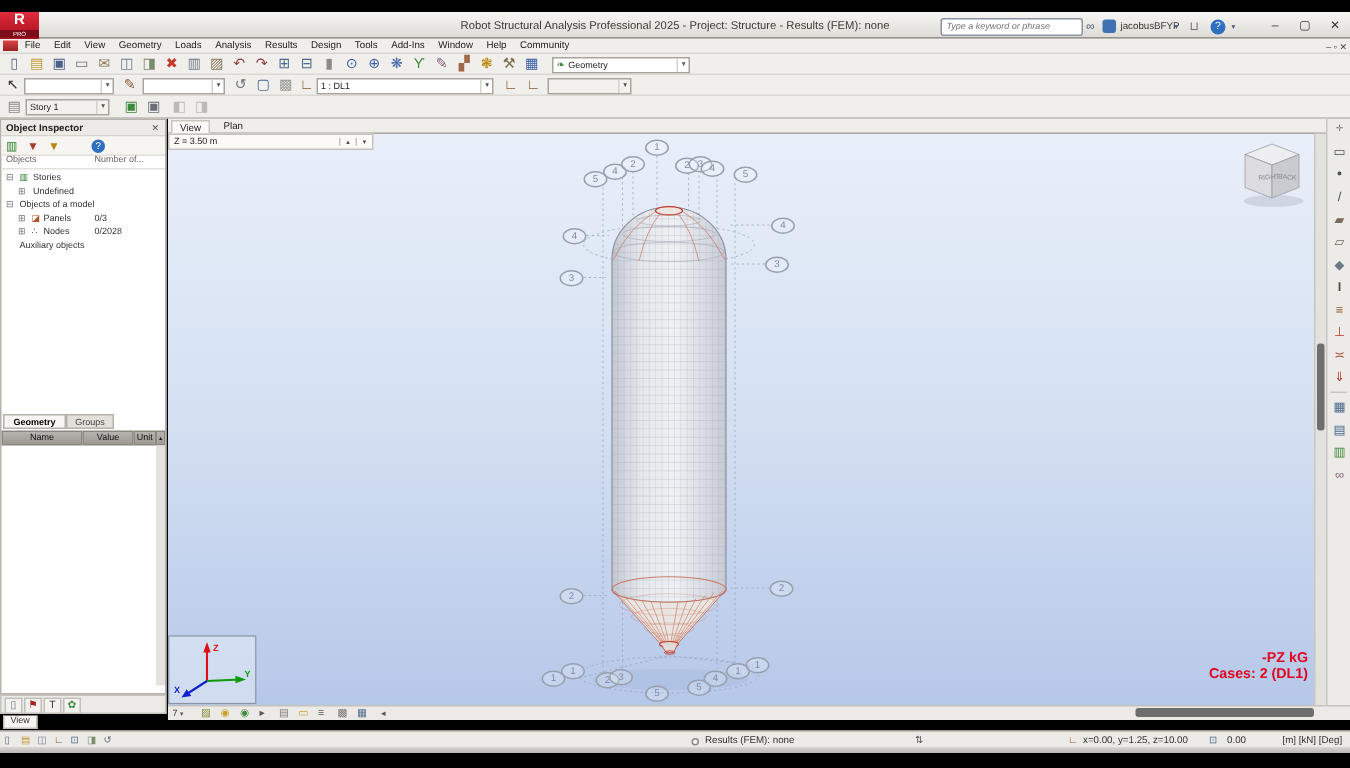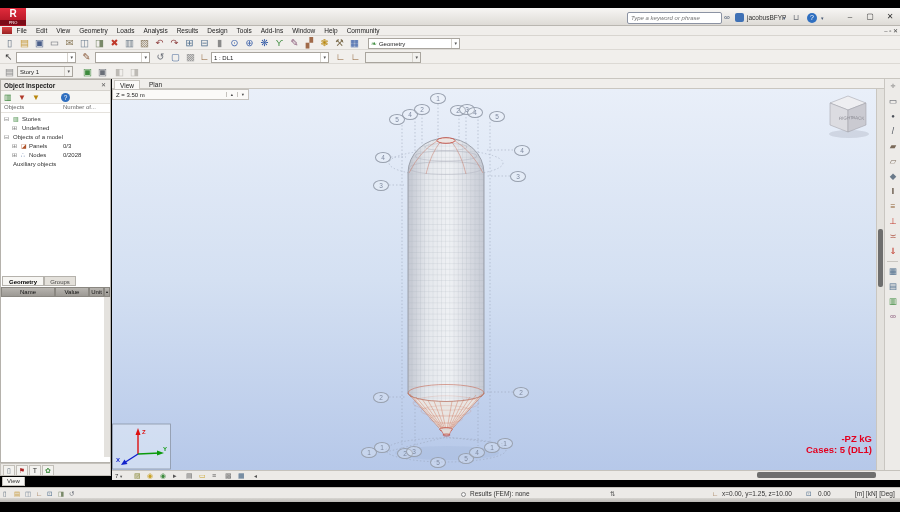--- a/index.html
+++ b/index.html
@@ -47,20 +47,21 @@
 </head>
 <body>
 
 <div class="screen">
 
   <div class="abs titlebar"></div>
   <div class="abs logo">
     <span class="r">R</span>
     <span class="pro">PRO</span>
   </div>
+  <div class="abs title">Robot Structural Analysis Professional 2025 - Project: Structure - Results (FEM): none</div>
   <div class="abs searchbox">
     <input placeholder="Type a keyword or phrase" style="">
   </div>
   <span class="abs tbic" style="left:724px">∞</span>
   <span class="abs" style="left:735px;top:13px;width:9px;height:9px;border-radius:2px;background:#3f71b5"></span>
   <span class="abs" style="left:747px;top:13px;font-size:6.5px;color:#333;line-height:10px">jacobusBFYP</span>
   <span class="abs tbic" style="left:783px;font-size:5px">▾</span>
   <span class="abs tbic" style="left:793px;color:#6a6f78">⊔</span>
   <span class="abs" style="left:807px;top:12.5px;width:10px;height:10px;border-radius:50%;background:#2f6fc0;color:#fff;font-size:7px;text-align:center;line-height:10px">?</span>
   <span class="abs tbic" style="left:821px;font-size:5px">▾</span>
@@ -332,21 +333,21 @@
     <div class="bub" style="left:285px;top:359px">2</div>
     <div class="bub" style="left:294px;top:357px">3</div>
     <div class="bub" style="left:318px;top:368px">5</div>
     <div class="bub" style="left:346px;top:364px">5</div>
     <div class="bub" style="left:357px;top:358px">4</div>
     <div class="bub" style="left:372px;top:353px">1</div>
     <div class="bub" style="left:385px;top:349px">1</div>
 
     
     <div class="overlayred" style="right:4px;top:344px;width:120px">-PZ  kG</div>
-    <div class="overlayred" style="right:4px;top:355px;width:120px">Cases: 5 (DL1)</div>
+    <div class="overlayred" style="right:4px;top:355px;width:120px">Cases: 2 (DL1)</div>
   </div>
 
   <div class="abs" style="left:112px;top:89px;width:137px;height:11px;background:#fbfaf8;border:1px solid #c5c2bd;display:flex;align-items:center">
     <span style="font-size:6px;color:#222;padding-left:3px;flex:1">Z = 3.50 m</span>
     <span style="width:11px;border-left:1px solid #c5c2bd;font-size:4.5px;text-align:center;color:#444">▴</span>
     <span style="width:11px;border-left:1px solid #c5c2bd;font-size:4.5px;text-align:center;color:#444">▾</span>
   </div>
 
   <div class="abs scroll" style="left:876px;top:89px;width:8px;height:381px;border-left:1px solid #c9c6c0">
     <div style="position:absolute;left:1px;top:140px;width:5px;height:58px;background:#6e6e6e;border-radius:2px"></div>

